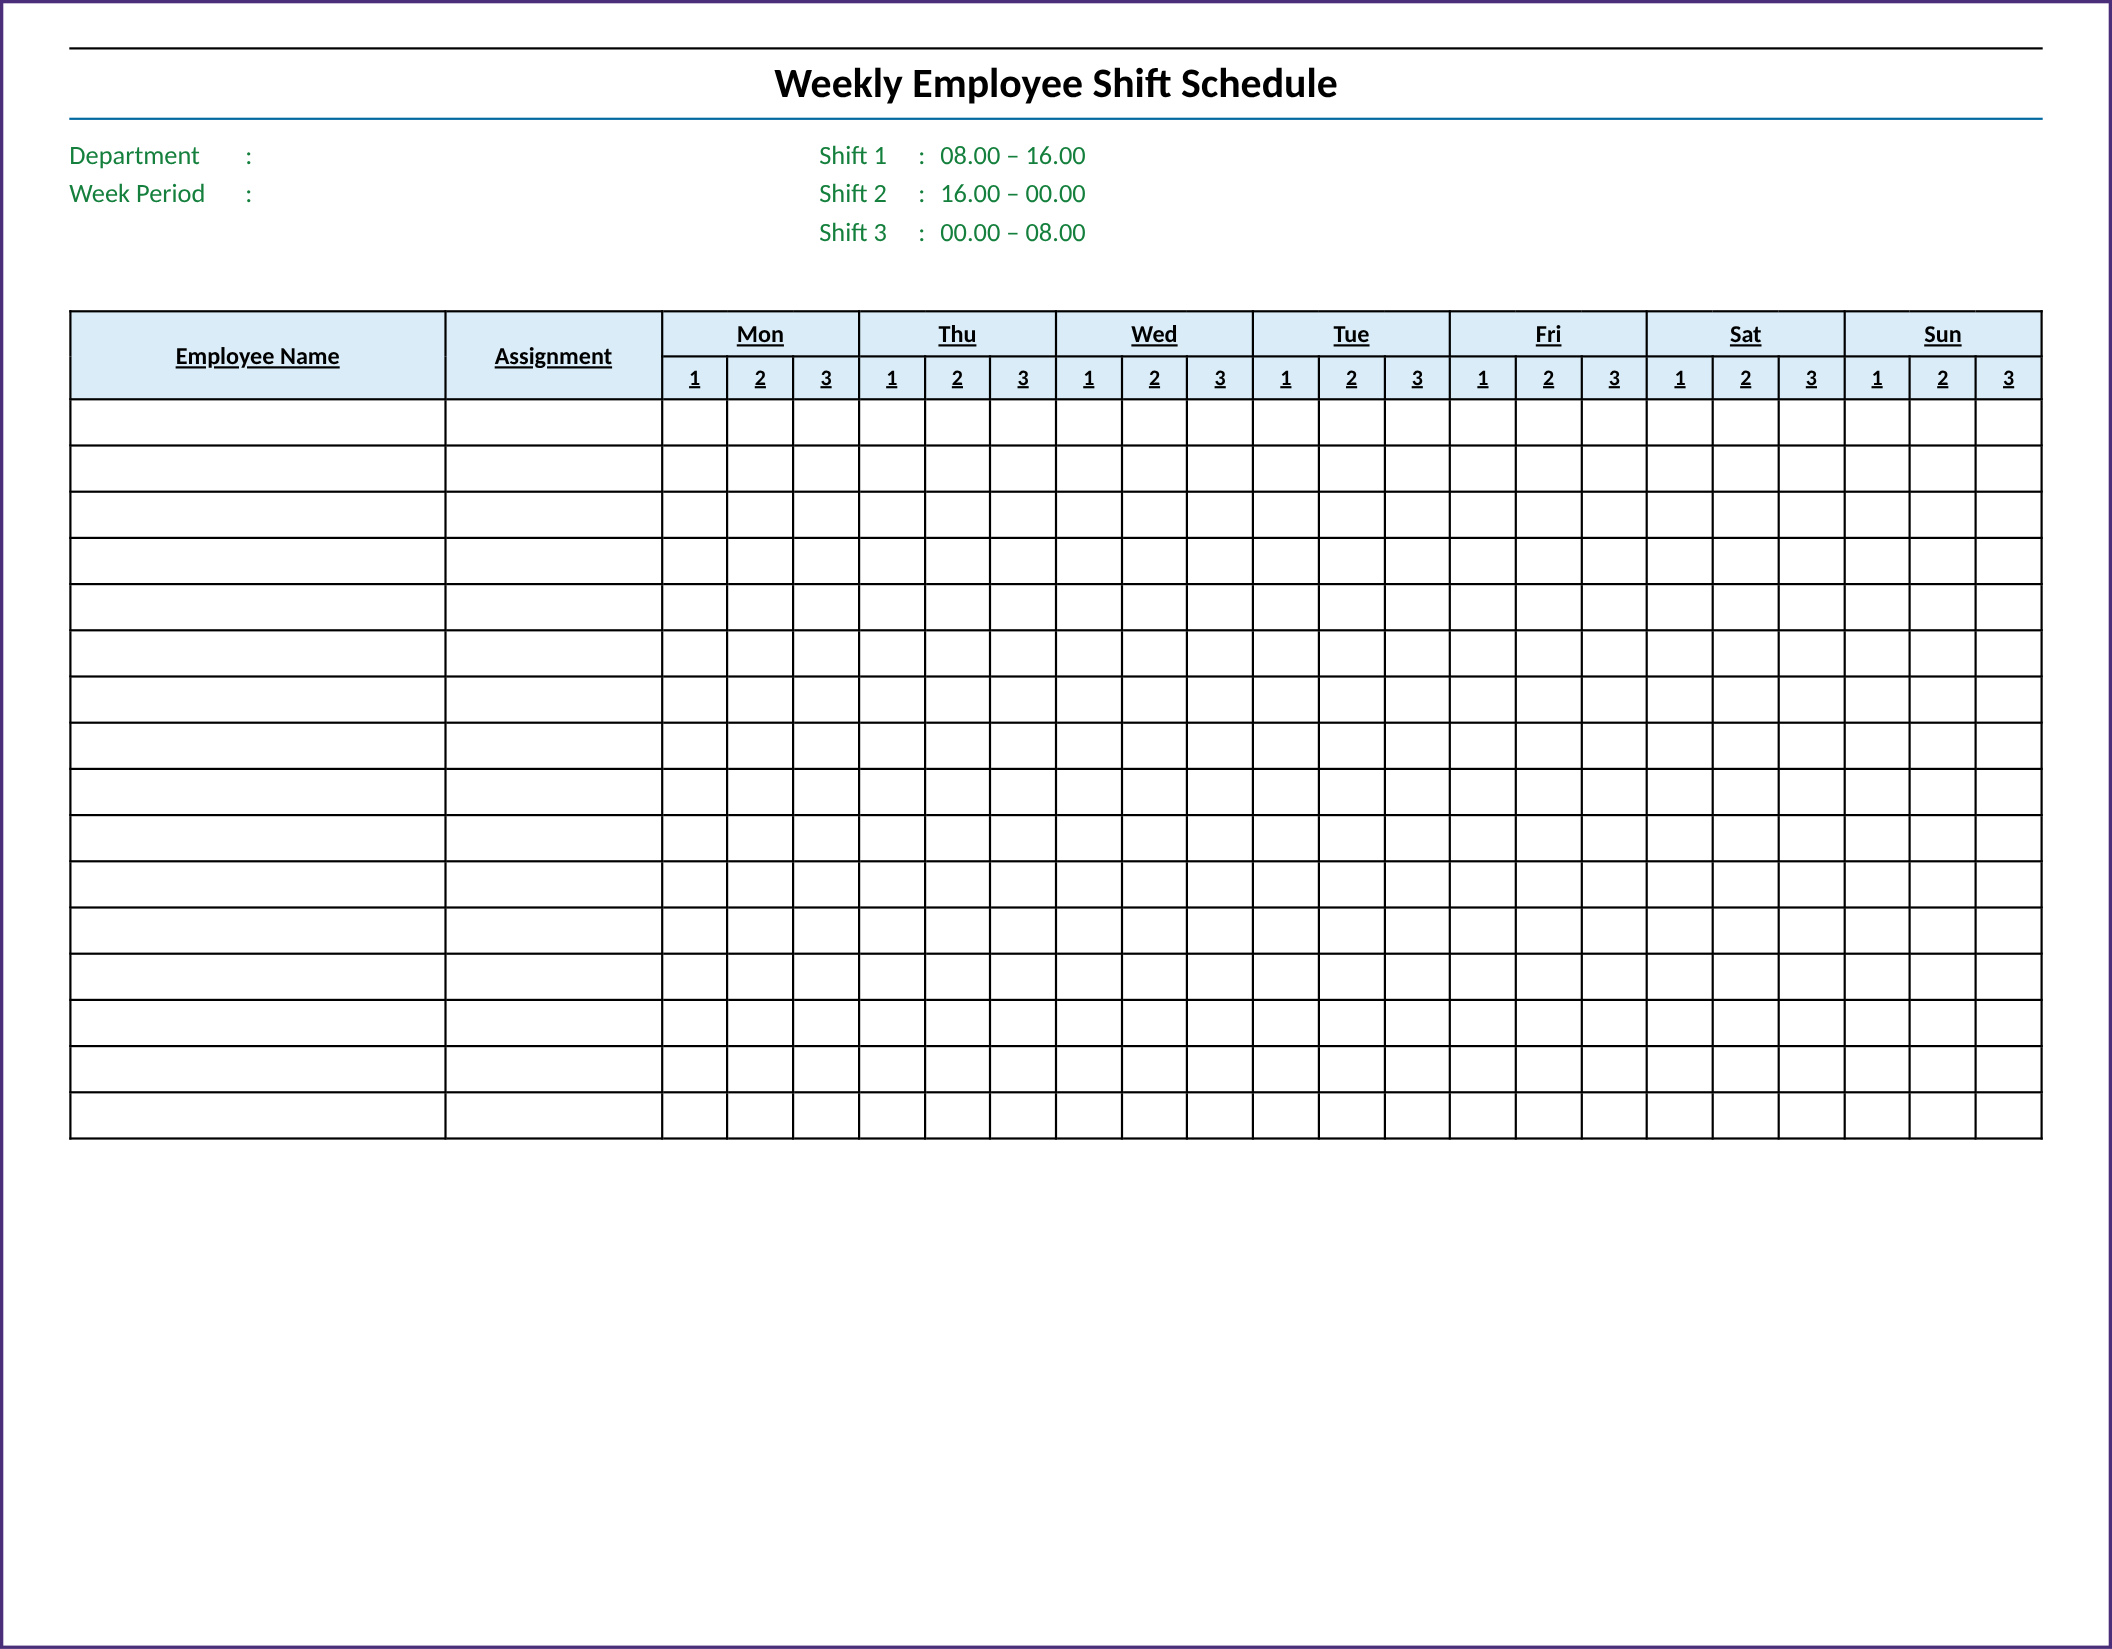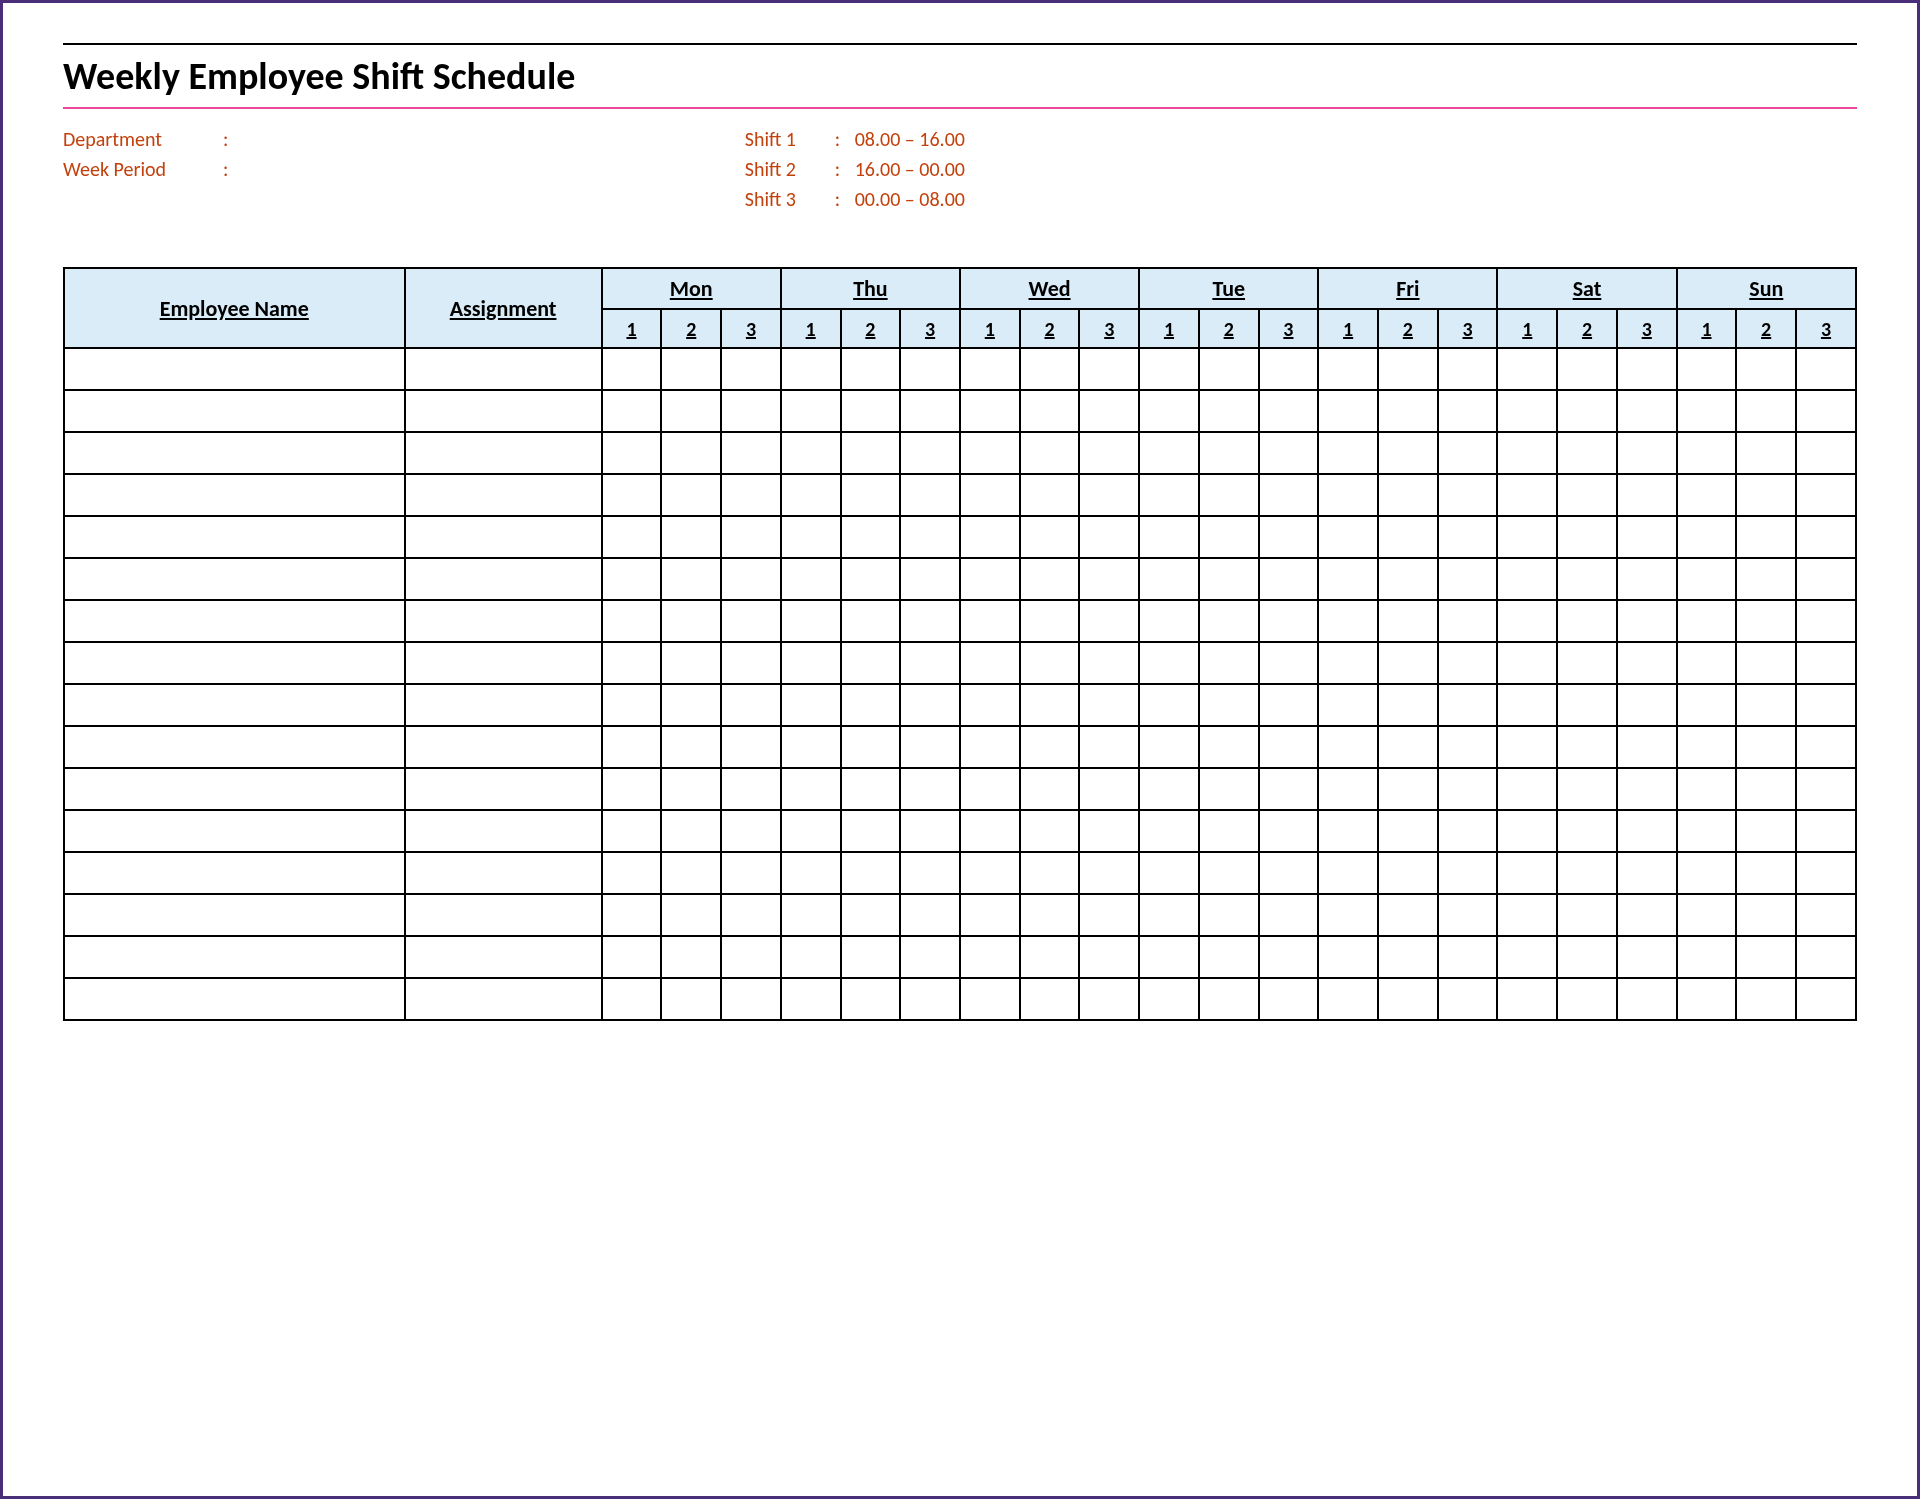--- a/index.html
+++ b/index.html
@@ -13,34 +13,35 @@
       border: 3px solid #4b2e7a;
       width: 1920px;
       height: 1499px;
       padding: 20px 60px;
     }
     .page {
       width: 100%;
     }
     .title-block {
       border-top: 2px solid #000;
-      border-bottom: 2px solid #ec4899;
+      border-bottom: 2px solid #0369a1;
       padding: 8px 0;
+      text-align: center;
       margin-top: 20px;
     }
     .title {
       font-size: 38px;
       font-weight: bold;
       color: #000;
     }
     .meta-block {
       display: flex;
       margin-top: 18px;
-      font-size: 20px;
-      color: #c2410c;
+      font-size: 24px;
+      color: #15803d;
     }
     .meta-left {
       flex: 0 0 38%;
     }
     .meta-left .row {
       display: flex;
       margin-bottom: 6px;
     }
     .meta-left .label {
       width: 160px;

